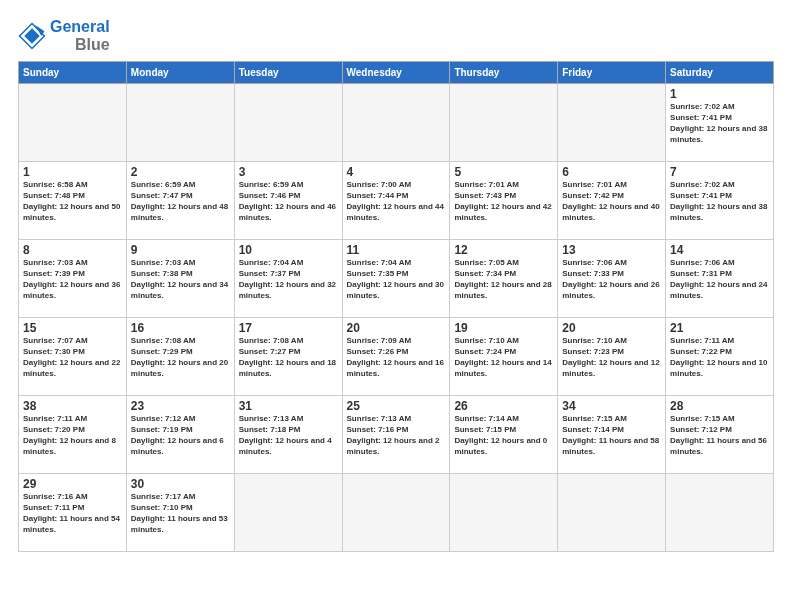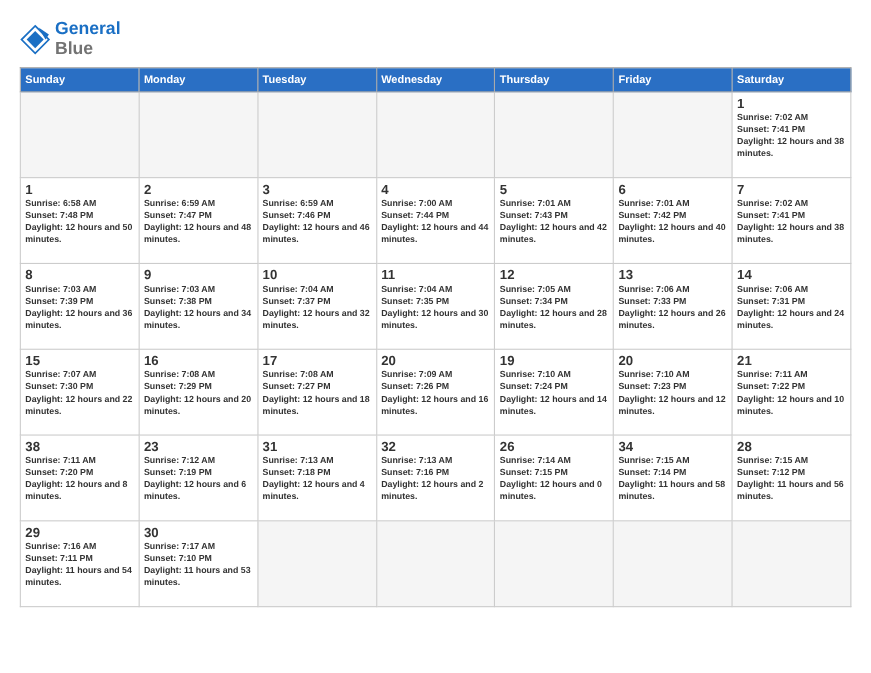--- a/index.html
+++ b/index.html
@@ -14,20 +14,21 @@
       width: 792px;
       height: 612px;
       padding: 18px 18px 12px 18px;
       background: #fff;
     }
     .header {
       display: flex;
       justify-content: space-between;
       align-items: flex-start;
       margin-bottom: 8px;
+      text-align: right;
     }
     .logo {
       display: flex;
       align-items: center;
       gap: 4px;
     }
     .logo-text {
       font-size: 16px;
       font-weight: bold;
       color: #333;
@@ -236,21 +237,21 @@
           </td>
           <td>
             <span class="day-num">23</span>
             <div class="day-detail">Sunrise: 7:12 AM<br>Sunset: 7:19 PM<br>Daylight: 12 hours and 6 minutes.</div>
           </td>
           <td>
             <span class="day-num">31</span>
             <div class="day-detail">Sunrise: 7:13 AM<br>Sunset: 7:18 PM<br>Daylight: 12 hours and 4 minutes.</div>
           </td>
           <td>
-            <span class="day-num">32</span>
+            <span class="day-num">25</span>
             <div class="day-detail">Sunrise: 7:13 AM<br>Sunset: 7:16 PM<br>Daylight: 12 hours and 2 minutes.</div>
           </td>
           <td>
             <span class="day-num">26</span>
             <div class="day-detail">Sunrise: 7:14 AM<br>Sunset: 7:15 PM<br>Daylight: 12 hours and 0 minutes.</div>
           </td>
           <td>
             <span class="day-num">34</span>
             <div class="day-detail">Sunrise: 7:15 AM<br>Sunset: 7:14 PM<br>Daylight: 11 hours and 58 minutes.</div>
           </td>

